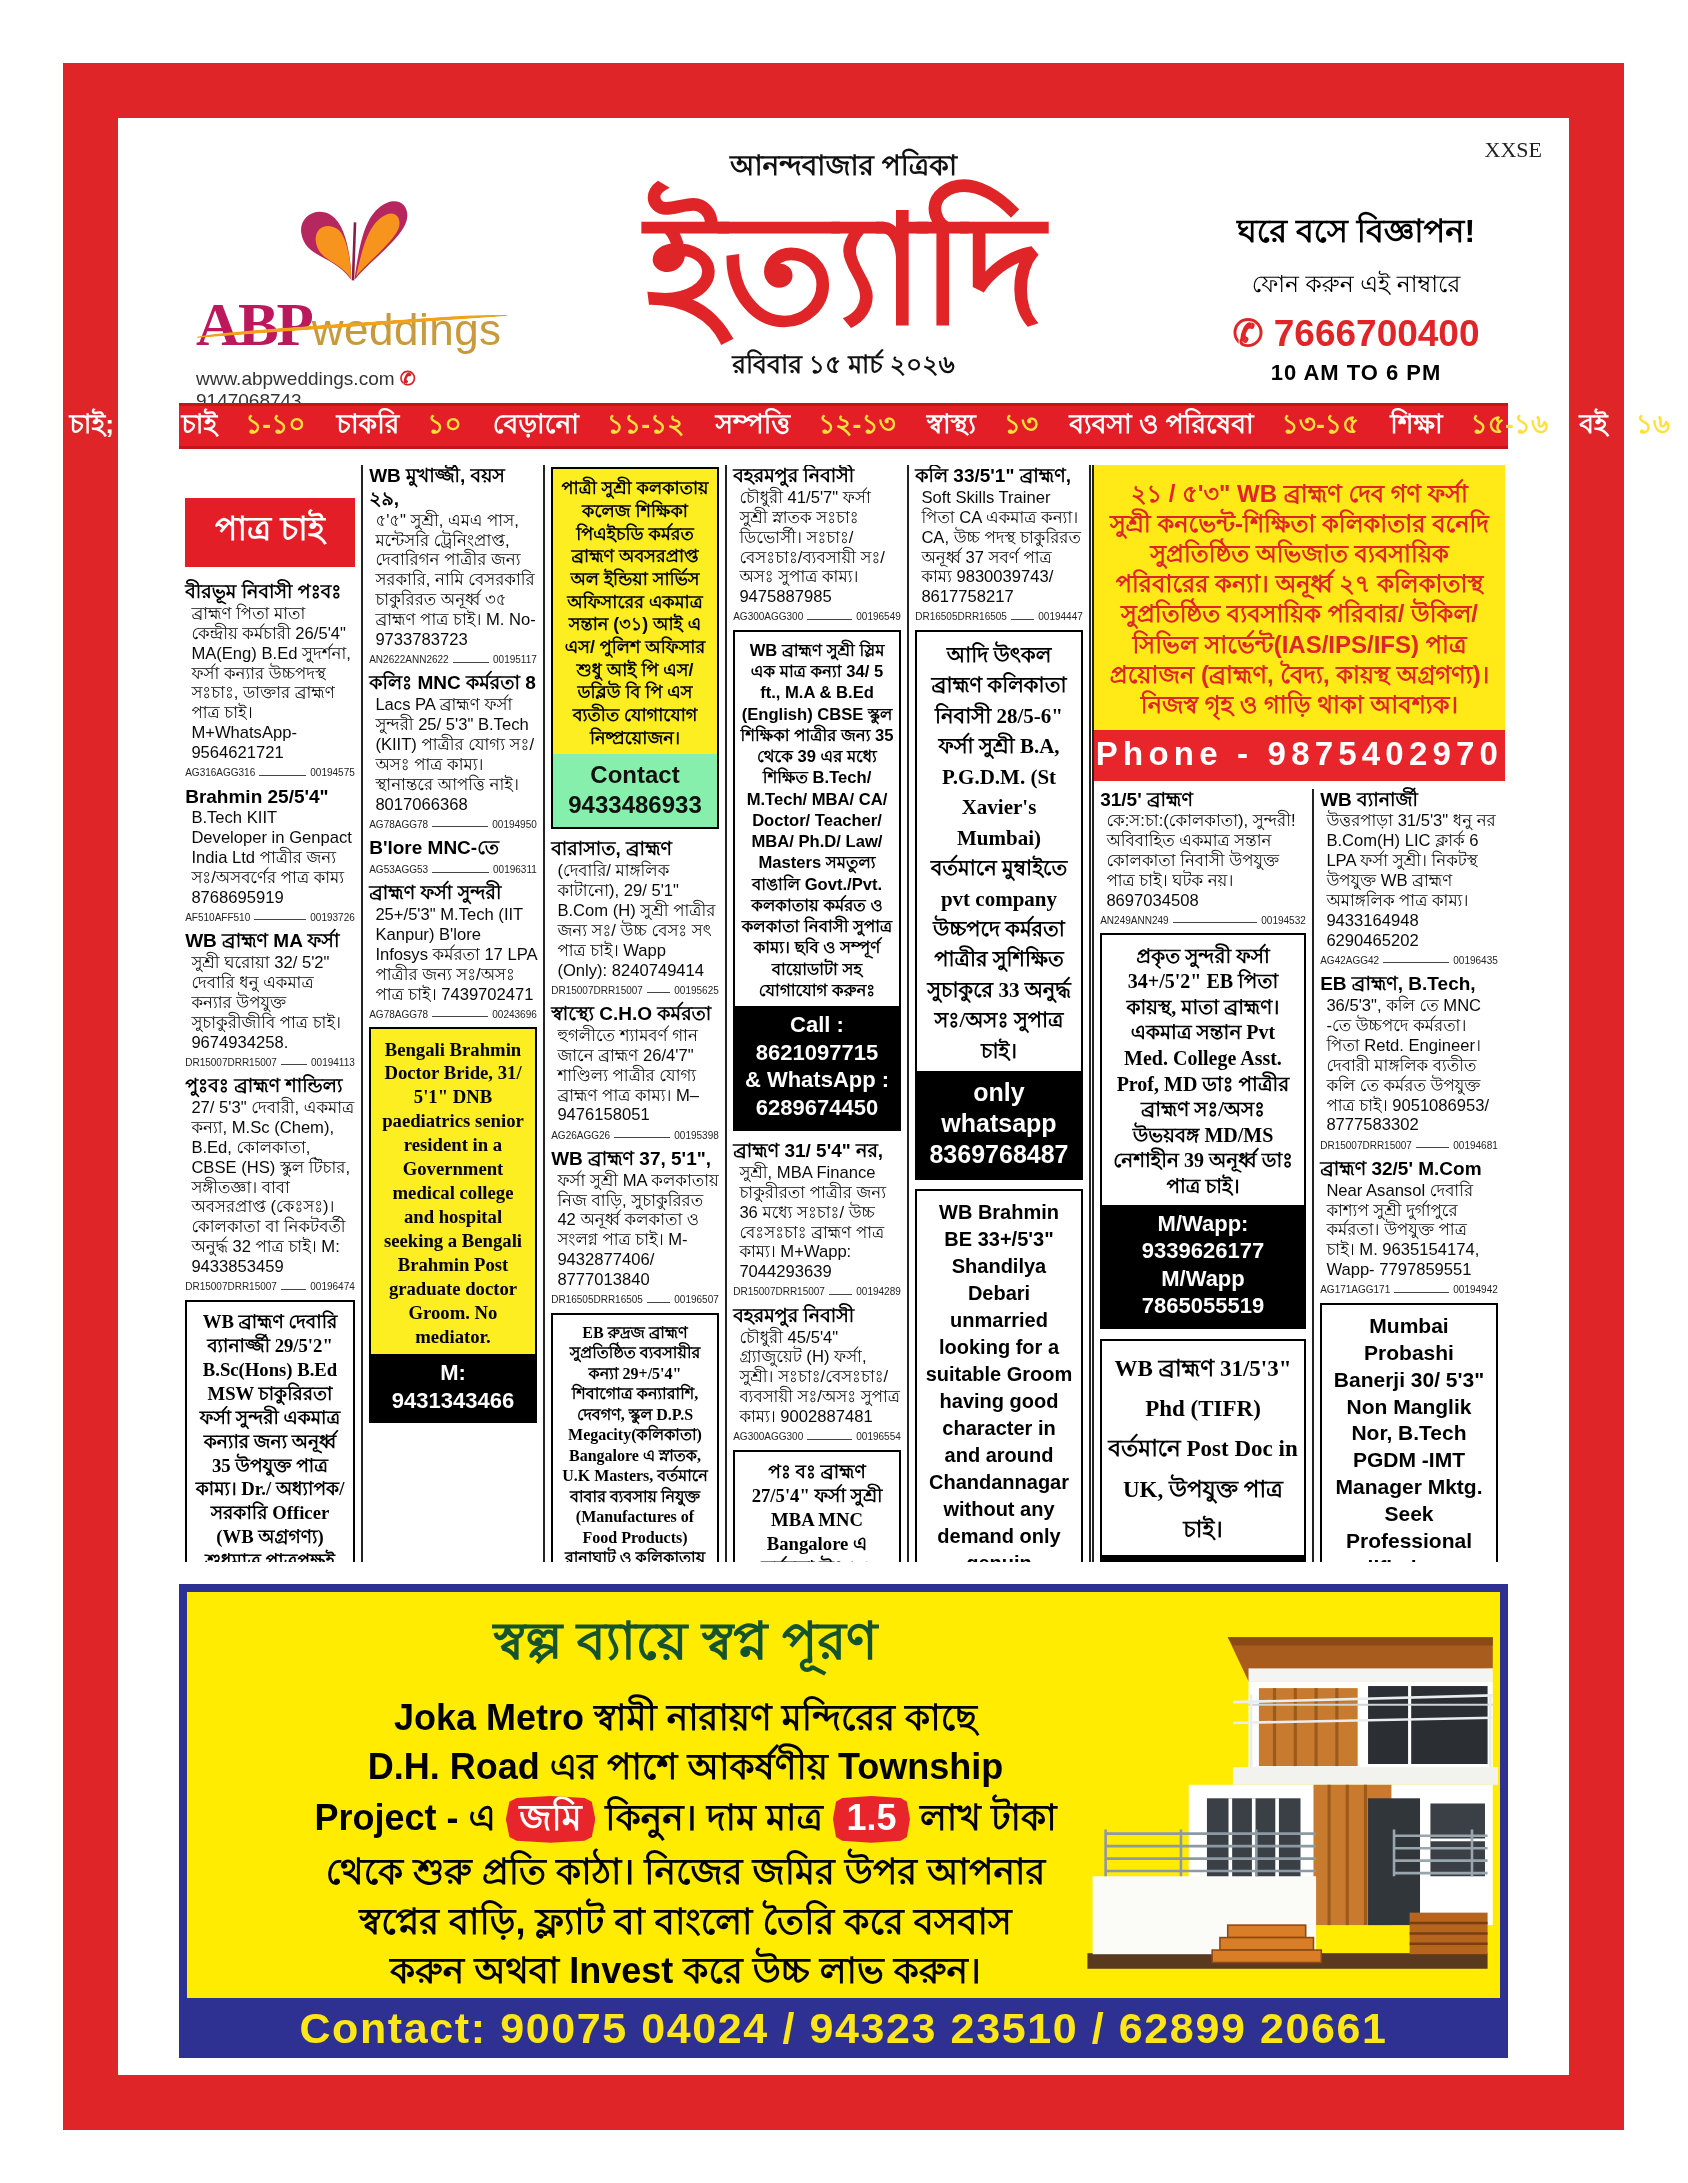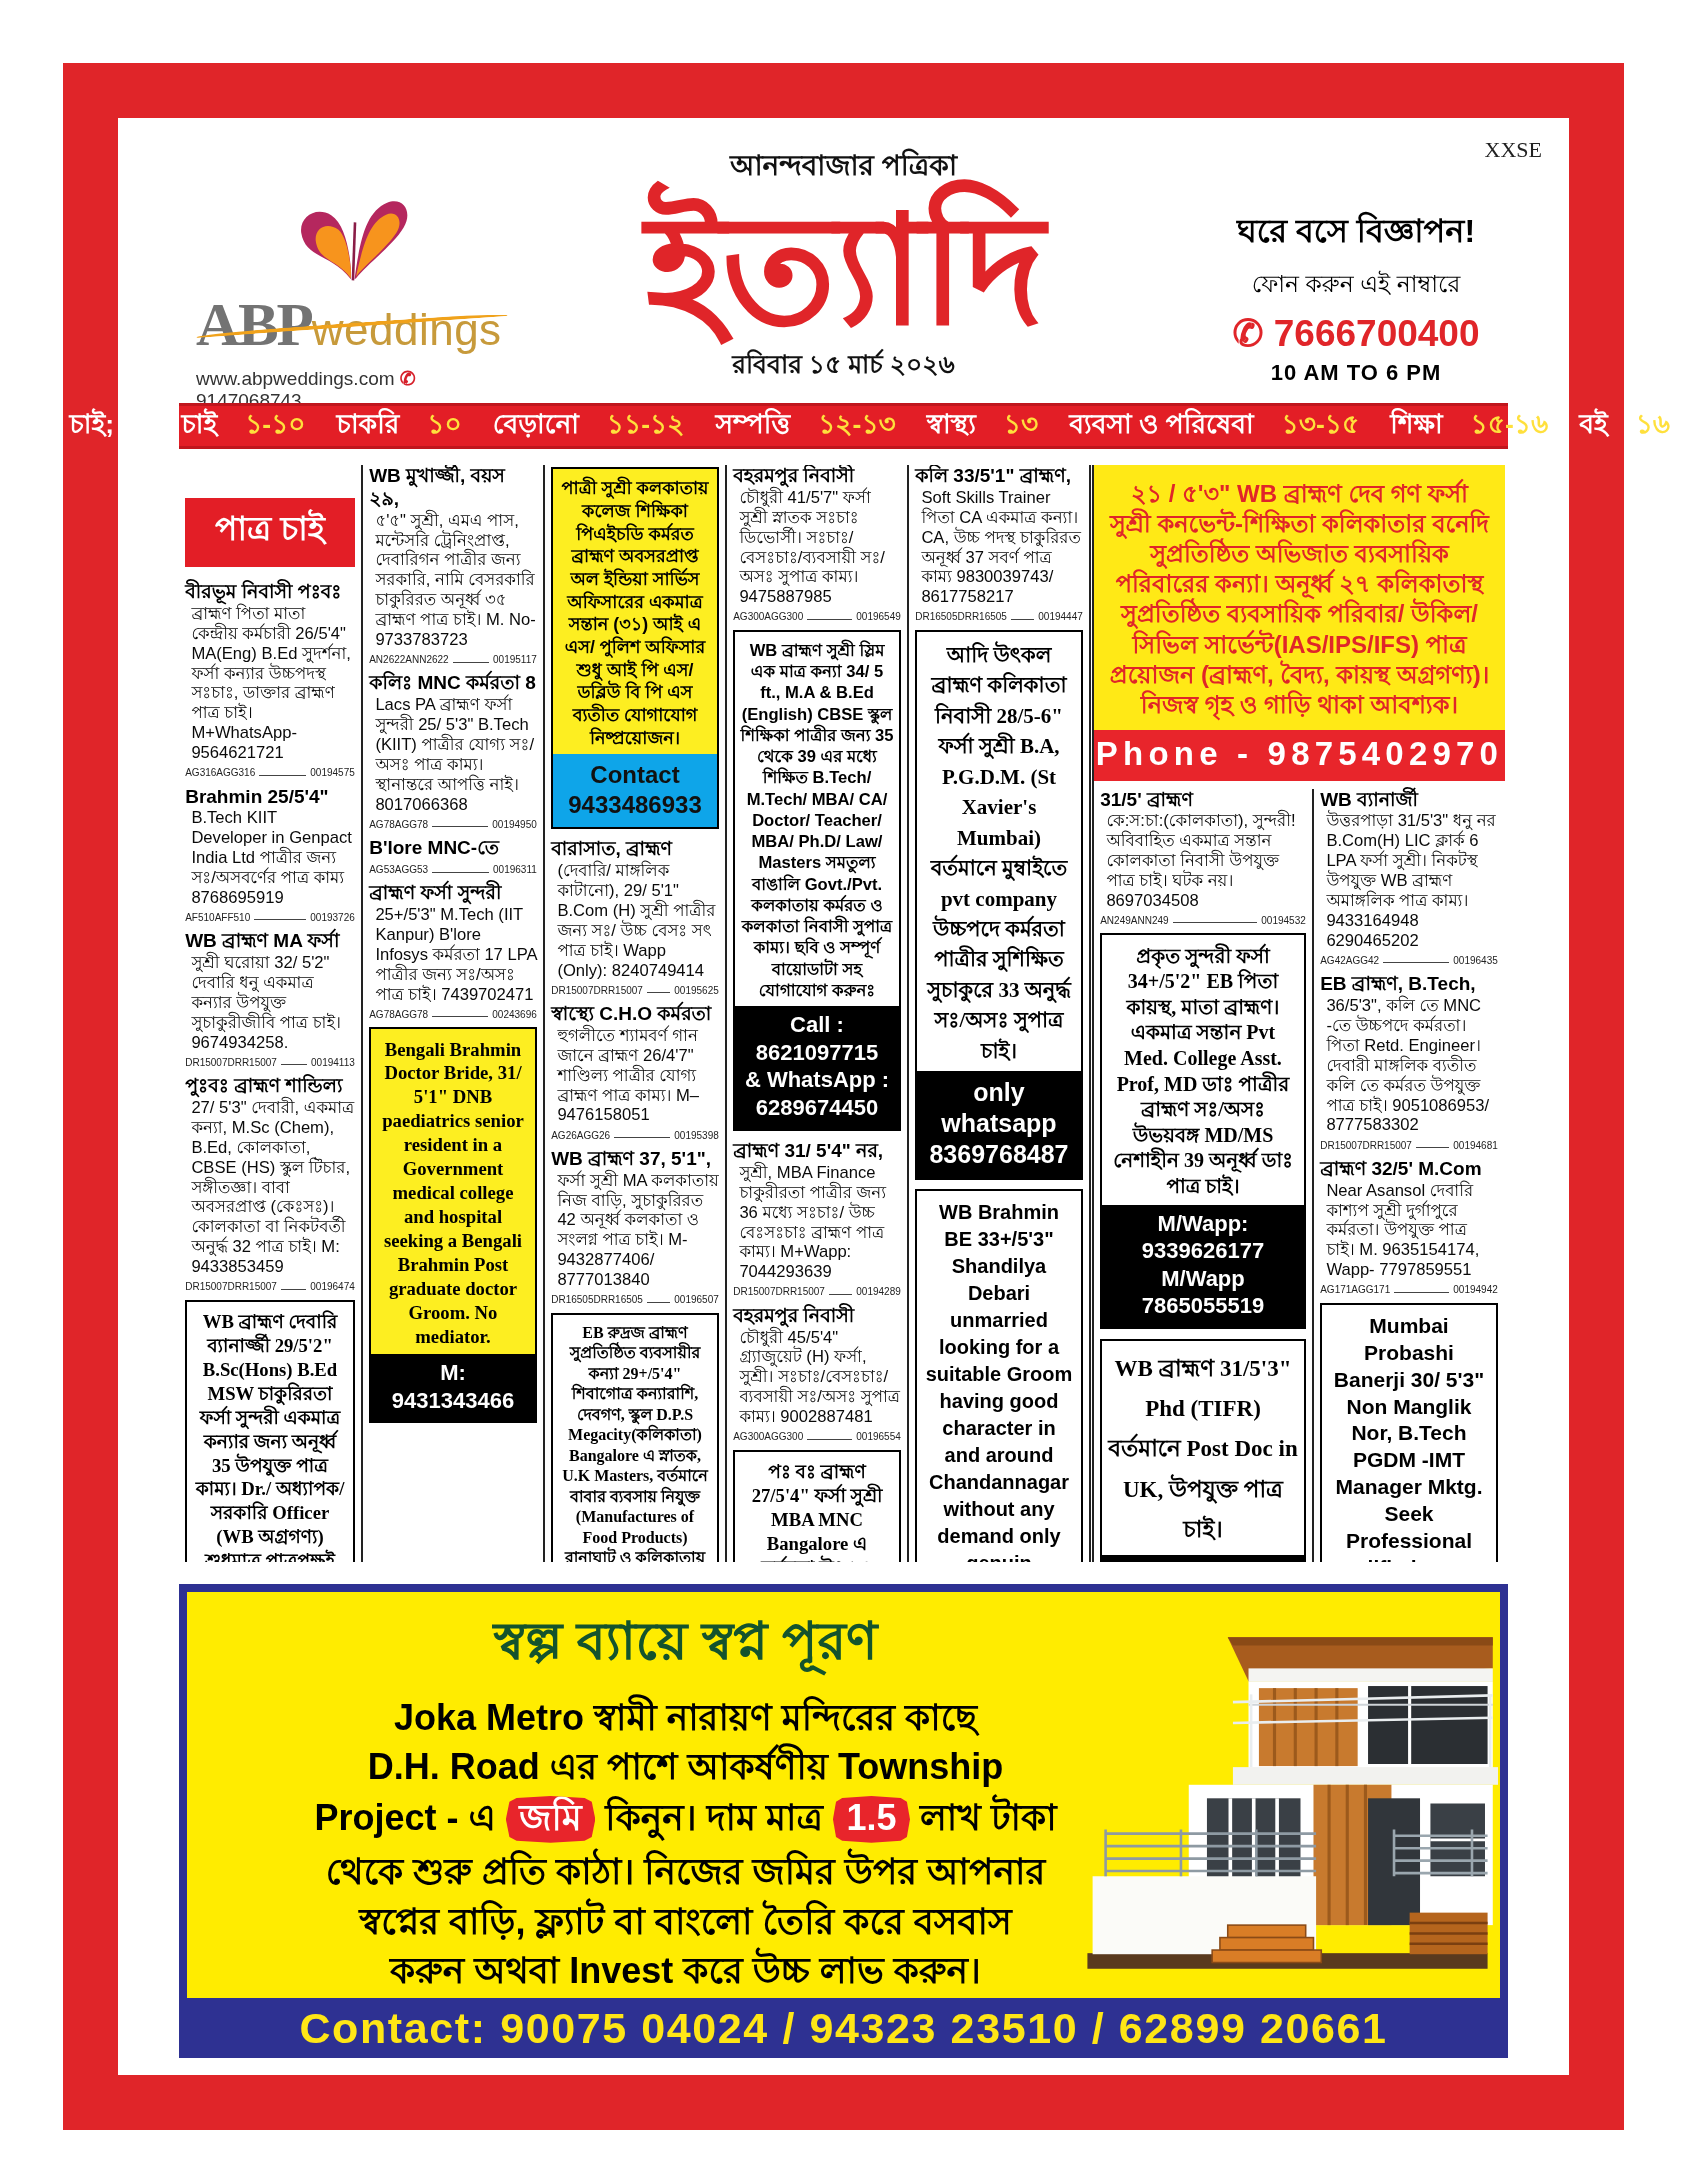--- a/index.html
+++ b/index.html
@@ -6,21 +6,21 @@
   html,body { width:1688px; height:2183px; background:#ffffff; font-family:"Liberation Sans", sans-serif; }
   .page { position:relative; width:1688px; height:2183px; background:#fff; overflow:hidden; }
   .frame { position:absolute; left:63px; top:63px; width:1561px; height:2067px; border:55px solid #e02529; background:#fff; }
   .content { position:relative; width:100%; height:100%; background:#fff; }
 
   
   .edition-tag { position:absolute; top:18.7px; right:27px; font-family:"Liberation Serif",serif; font-size:22px; color:#222; }
   .logo { position:absolute; left:78px; top:94px; width:322px; }
   .butterfly { position:absolute; left:99px; top:-21px; }
   .logo-line { position:relative; margin-top:78px; white-space:nowrap; }
-  .logo-abp { font-family:"Liberation Serif",serif; font-weight:bold; font-size:61px; color:#737373; letter-spacing:-2.1px; }
+  .logo-abp { font-family:"Liberation Serif",serif; font-weight:bold; font-size:61px; color:#be185d; letter-spacing:-2.1px; }
   .logo-wed { font-size:44px; color:#c79a3b; letter-spacing:0.5px; }
   .logo-swoosh { position:absolute; left:0; top:33px; width:312px; height:7.3px; border-top:4.7px solid #f0a21b; border-radius:100%/9.4px; transform:rotate(-4deg); }
   .logo-url { margin-top:7.3px; font-size:19px; color:#333; }
   .logo-url .ph { color:#d6202a; font-weight:bold; }
   .masthead { position:absolute; left:50%; transform:translateX(-50%); top:26px; text-align:center; width:623px; }
   .mast-paper { font-size:28px; font-weight:bold; color:#111; }
   .mast-title { font-size:152px; line-height:1.05; font-weight:bold; color:#e02529; letter-spacing:-3.1px; }
   .mast-date { font-size:25px; font-weight:bold; color:#111; margin-top:-5.2px; }
   .advert { position:absolute; right:31px; top:88px; width:364px; text-align:center; }
   .adv-l1 { font-size:32px; font-weight:bold; color:#000; }
@@ -48,21 +48,21 @@
   .ad-head { font-weight:bold; font-size:19px; color:#000; line-height:1.2; }
   .ad-body { font-size:16.6px; color:#0a0a0a; line-height:1.2; padding-left:6.2px; }
   .code-row { display:flex; align-items:flex-end; gap:4.2px; font-size:10px; color:#222; margin:4.2px 0 7.3px; }
   .code-line { flex:1; border-bottom:1px solid #444; margin-bottom:2.6px; }
 
   .box { border:2.6px solid #000; text-align:center; margin:5.2px 0 9.4px; overflow:hidden; }
   .box-body { font-family:"Liberation Serif",serif; font-weight:bold; font-size:18.7px; line-height:1.28; padding:8.3px 5.2px 5.2px; color:#000; }
   .box-body.sans { font-family:"Liberation Sans",sans-serif; }
   .box-foot { background:#000; color:#fff; font-weight:bold; font-size:22px; line-height:1.25; padding:5.2px 3.1px 7.3px; white-space:pre-line; }
   .box.yellow { background:#fdee21; }
-  .box-foot.red { background:#0ea5e9; color:#111; font-size:24px; }
+  .box-foot.red { background:#86efac; color:#111; font-size:24px; }
   .box-body.tall { line-height:1.75; font-size:23px; }
 
   .right-top { background:#ffe916; text-align:center; }
   .rt-body { color:#e02529; font-weight:bold; font-size:24px; line-height:1.26; padding:13.5px 13.5px 9.4px; text-align:center; }
   .rt-phone { background:#e8252b; color:#ffffff; font-weight:bold; font-size:33px; letter-spacing:5.2px; padding:5.2px 0 8.3px; }
 
   
   .bottom-ad { position:absolute; left:61px; right:61px; top:1466px; height:474px; border:8.3px solid #2e3192; background:#ffec00; overflow:hidden; }
   .ba-inner { position:relative; width:100%; height:100%; }
   .ba-text { position:relative; width:997px; text-align:center; }

